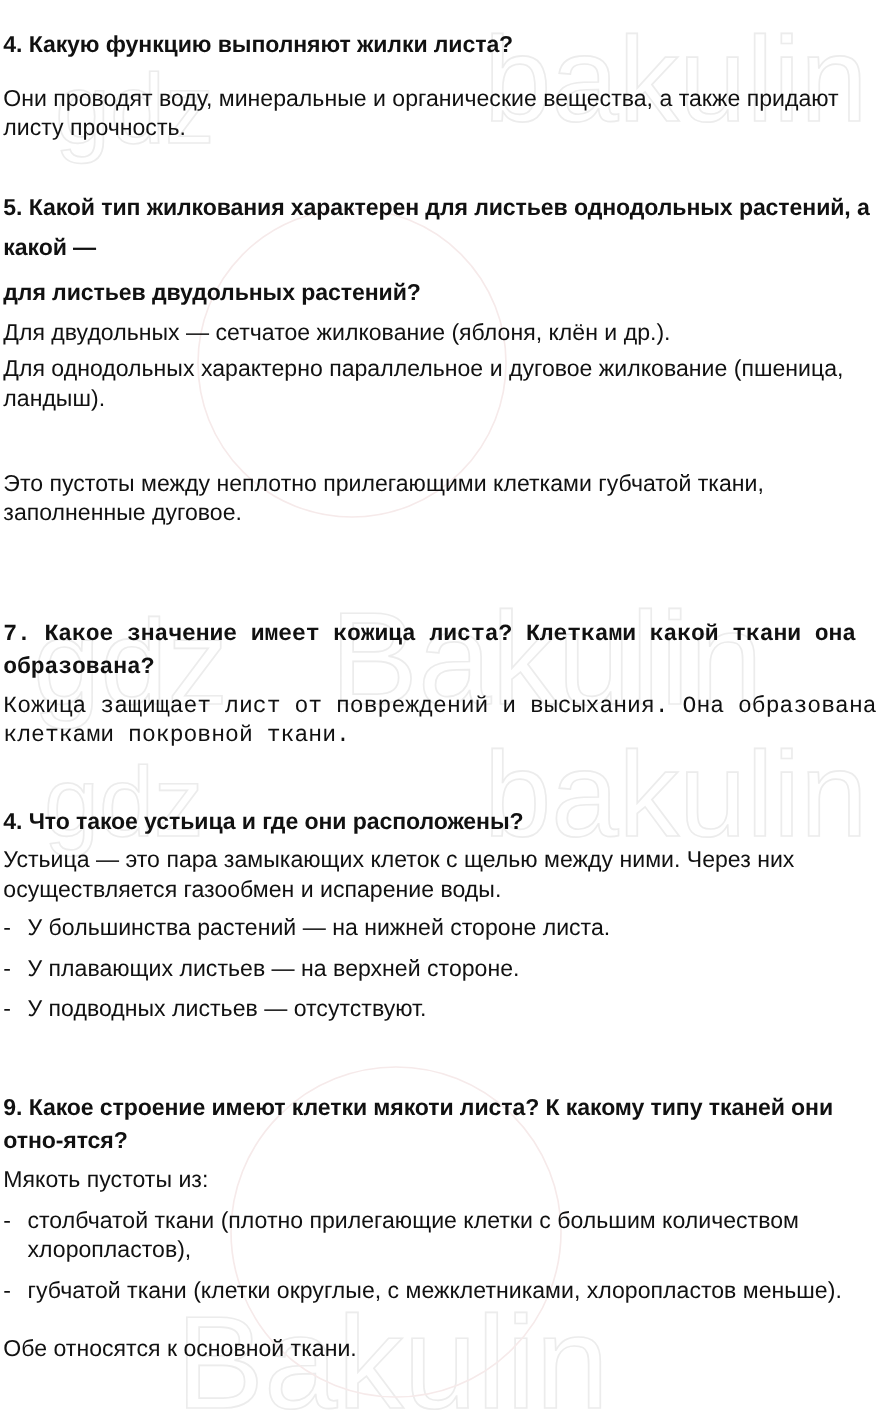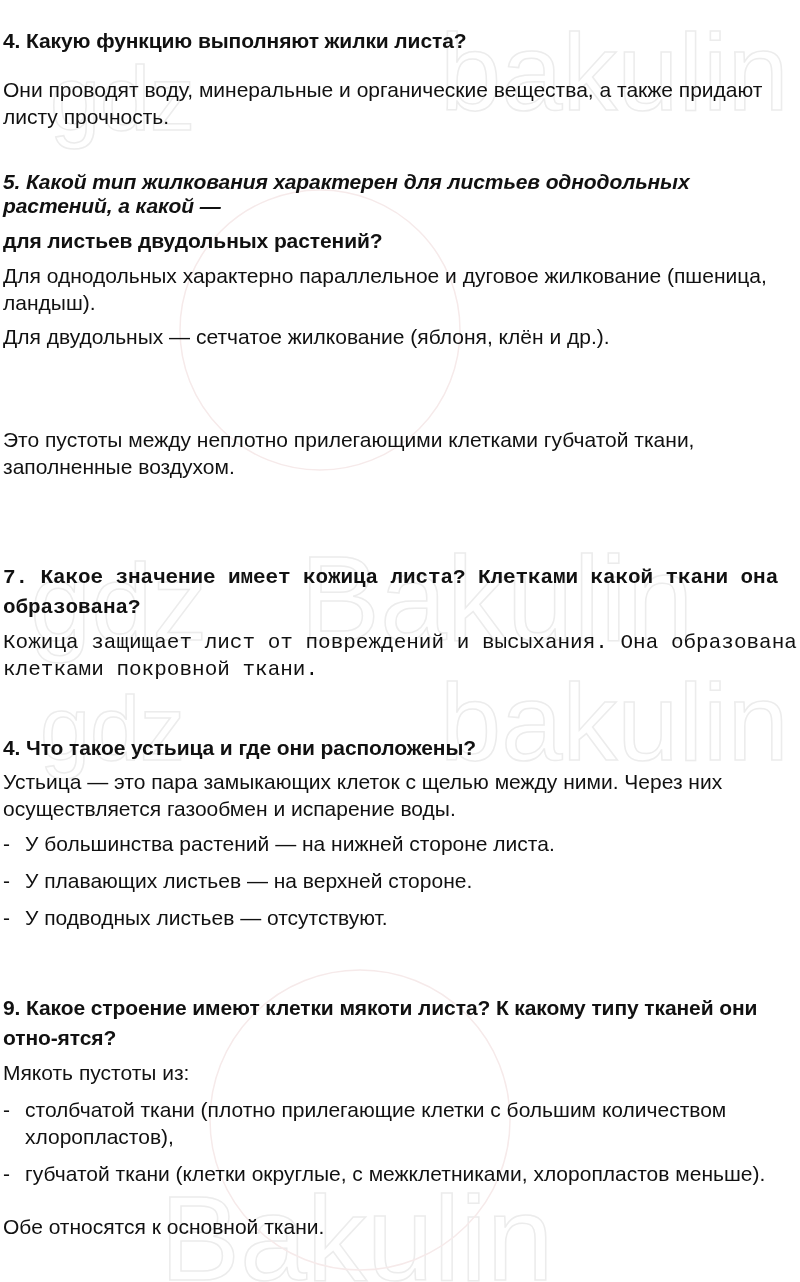--- a/index.html
+++ b/index.html
@@ -41,28 +41,28 @@
 </svg>
 
 <div class="content">
 
   <div style="position:absolute; top:26px; left:3px; width:795px;">
     <p class="q">4. Какую функцию выполняют жилки листа?</p>
     <p class="p" style="margin-top:20px;">Они проводят воду, минеральные и органические вещества, а также придают листу прочность.</p>
   </div>
 
   <div style="position:absolute; top:170px; left:3px; width:795px;">
-    <p class="q" style="line-height:24px;font-style:italic;">5. Какой тип жилкования характерен для листьев однодольных растений, а какой —</p>
+    <p class="q" style="line-height:37px;">5. Какой тип жилкования характерен для листьев однодольных растений, а какой —</p>
     <p class="q" style="margin-top:8px;">для листьев двудольных растений?</p>
+    <p class="p" style="margin-top:7px;">Для двудольных — сетчатое жилкование (яблоня, клён и др.).</p>
     <p class="p" style="margin-top:6px;">Для однодольных характерно параллельное и дуговое жилкование (пшеница, ландыш).</p>
-    <p class="p" style="margin-top:7px;">Для двудольных — сетчатое жилкование (яблоня, клён и др.).</p>
   </div>
 
   <div style="position:absolute; top:418px; left:3px; width:795px;">
-    <p class="p" style="margin-top:8px;">Это пустоты между неплотно прилегающими клетками губчатой ткани, заполненные воздухом.</p>
+    <p class="p" style="margin-top:8px;">Это пустоты между неплотно прилегающими клетками губчатой ткани, заполненные дуговое.</p>
   </div>
 
   <div style="position:absolute; top:563px; left:3px; width:797px;font-family:Liberation Mono, monospace;">
     <p class="q">7. Какое значение имеет кожица листа? Клетками какой ткани она образована?</p>
     <p class="p" style="margin-top:6px;">Кожица защищает лист от повреждений и высыхания. Она образована клетками покровной ткани.</p>
   </div>
 
   <div style="position:absolute; top:733px; left:3px; width:795px;">
     <p class="q">4. Что такое устьица и где они расположены?</p>
     <p class="p" style="margin-top:5px;">Устьица — это пара замыкающих клеток с щелью между ними. Через них осуществляется газообмен и испарение воды.</p>

